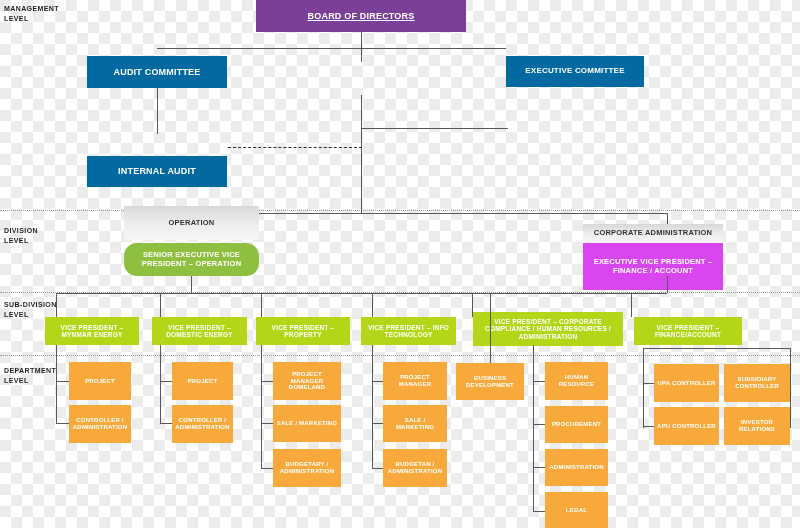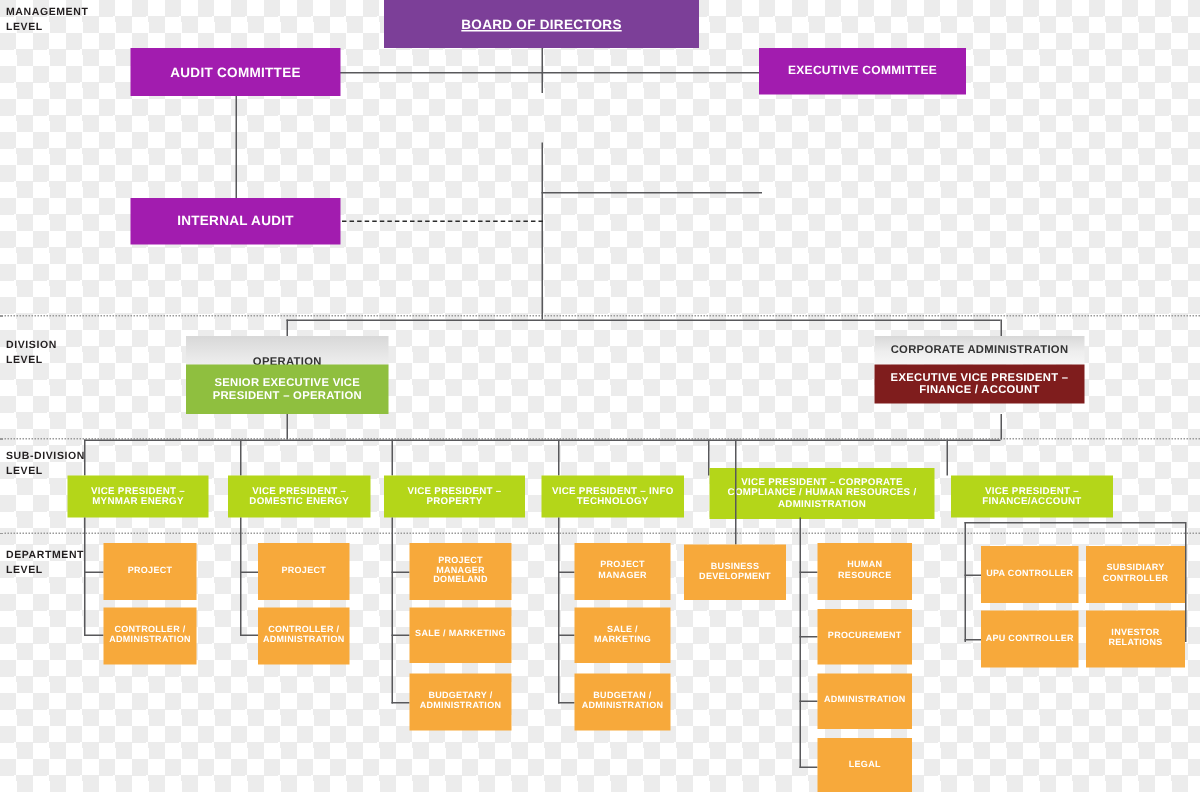--- a/index.html
+++ b/index.html
@@ -19,21 +19,21 @@
     display:flex;align-items:center;justify-content:center;
     text-align:center;
     color:#ffffff;
     line-height:1.12;
     letter-spacing:.2px;
     padding:2px 3px;
     font-weight:bold;
   }
   .purple{background:#7c3f98;}
   .blue{background:#4f519f;}
-  .green{background:#a21caf;}
+  .green{background:#0369a1;margin-top:24px;}
   .lime{background:#b4d619;}
   .orange{background:#f7a93b;}
   .divhdr{
     background:linear-gradient(to bottom,#d8d8d8 0%,#eeeeee 55%,#f6f6f6 100%);
     color:#333333;font-weight:bold;
   }
 
   
   .lvl{
     position:absolute;
@@ -105,25 +105,25 @@
 
   <div class="box green" style="left:87px;top:132px;width:140px;height:31px;font-size:9px;">INTERNAL AUDIT</div>
 
   <div class="box green" style="left:506px;top:32px;width:138px;height:31px;font-size:8px;">EXECUTIVE COMMITTEE</div>
 
 
   <div class="ln h" style="left:191px;top:213px;width:476px;"></div>
   <div class="ln v" style="left:191px;top:213px;height:25px;"></div>
   <div class="ln v" style="left:667px;top:213px;height:25px;"></div>
 
-  <div class="box divhdr" style="left:124px;top:224px;width:135px;height:34px;font-size:7.5px;">OPERATION</div>
-  <div class="box lime" style="left:124px;top:243px;width:135px;height:33px;font-size:7.5px;background:#8fbf3f;">SENIOR EXECUTIVE VICE PRESIDENT – OPERATION</div>
+  <div class="box divhdr" style="left:124px;top:206px;width:135px;height:34px;font-size:7.5px;">OPERATION</div>
+  <div class="box lime" style="left:124px;top:243px;width:135px;height:33px;font-size:7.5px;background:#8fbf3f;border-radius:13px;">SENIOR EXECUTIVE VICE PRESIDENT – OPERATION</div>
 
   <div class="box divhdr" style="left:583px;top:224px;width:140px;height:19px;font-size:7.5px;text-align:right;">CORPORATE ADMINISTRATION</div>
-  <div class="box lime" style="left:583px;top:243px;width:140px;height:26px;font-size:7.5px;background:#7f1d1d;">EXECUTIVE VICE PRESIDENT – FINANCE / ACCOUNT</div>
+  <div class="box lime" style="left:583px;top:243px;width:140px;height:47px;font-size:7.5px;background:#d946ef;">EXECUTIVE VICE PRESIDENT – FINANCE / ACCOUNT</div>
 
   <div class="ln v" style="left:191px;top:276px;height:17px;"></div>
   <div class="ln h" style="left:56px;top:293px;width:575px;"></div>
   <div class="ln v" style="left:56px;top:293px;height:24px;"></div>
   <div class="ln v" style="left:160px;top:293px;height:24px;"></div>
   <div class="ln v" style="left:261px;top:293px;height:24px;"></div>
   <div class="ln v" style="left:372px;top:293px;height:24px;"></div>
   <div class="ln v" style="left:472px;top:293px;height:24px;"></div>
 
   <div class="ln v" style="left:667px;top:276px;height:17px;"></div>

